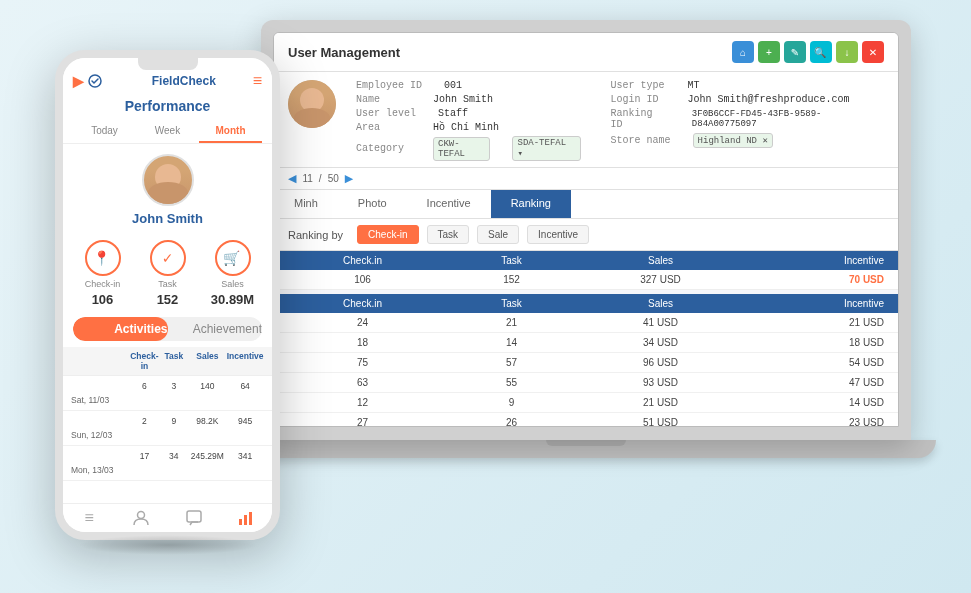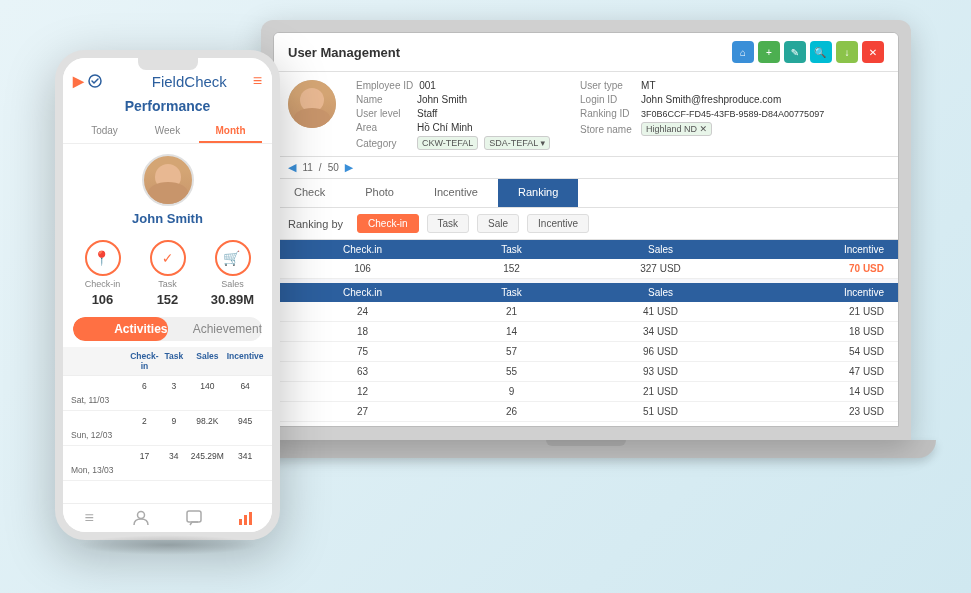--- a/index.html
+++ b/index.html
@@ -149,23 +149,24 @@
       flex: 1;
     }
     .lc-col {
       display: flex;
       flex-direction: column;
       gap: 3px;
       min-width: 140px;
     }
     .lc-field-row {
       display: flex;
-      gap: 6px;
+      gap: 22px;
       font-size: 10px;
       align-items: center;
+      font-family: Liberation Mono, monospace;
     }
     .lc-field-label {
       color: #888;
       min-width: 55px;
     }
     .lc-field-value {
       color: #333;
       font-weight: 500;
     }
     .lc-tag {
@@ -634,21 +635,21 @@
 
       <div class="lc-pagination">
         <span class="lc-pag-arrow">◀</span>
         <span>11</span>
         <span> / </span>
         <span>50</span>
         <span class="lc-pag-arrow">▶</span>
       </div>
 
       <div class="lc-tabs">
-        <div class="lc-tab">Check</div>
+        <div class="lc-tab">Minh</div>
         <div class="lc-tab">Photo</div>
         <div class="lc-tab">Incentive</div>
         <div class="lc-tab active">Ranking</div>
       </div>
 
       <div class="lc-ranking-bar">
         <span class="lc-ranking-label">Ranking by</span>
         <button class="lc-rank-btn active">Check-in</button>
         <button class="lc-rank-btn">Task</button>
         <button class="lc-rank-btn">Sale</button>
@@ -736,21 +737,21 @@
 
       <div class="ph-header">
         <div class="ph-logo">
           <span class="ph-logo-icon">▶</span>
           <span>
             <span style="color:#2c5f9e; font-size:11px; display:flex; align-items:center; gap:2px;">
               <svg width="14" height="14" viewBox="0 0 14 14">
                   <circle cx="7" cy="7" r="6" fill="none" stroke="#2c5f9e" stroke-width="1.5"></circle>
                   <path d="M4 7l2 2 4-4" stroke="#2c5f9e" stroke-width="1.5" fill="none" stroke-linecap="round"></path>
                 </svg>
-              <span style="font-weight:400; font-size:15px; color:#2c5f9e;padding-left:48px;">FieldCheck</span>
+              <span style="font-weight:700; font-size:12px; color:#2c5f9e;padding-left:48px;">FieldCheck</span>
             </span>
           </span>
         </div>
         <span class="ph-menu-icon">≡</span>
       </div>
 
       <div class="ph-title">Performance</div>
 
       <div class="ph-tabs">
         <div class="ph-tab">Today</div>

